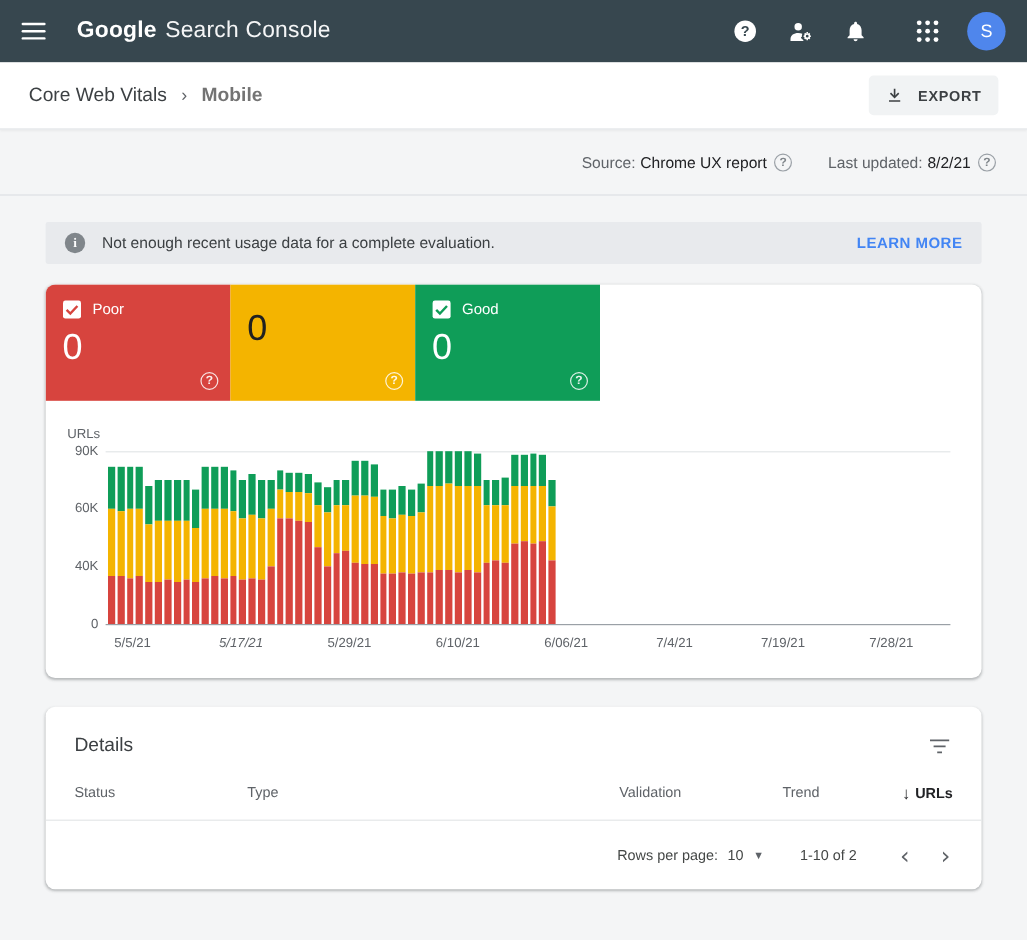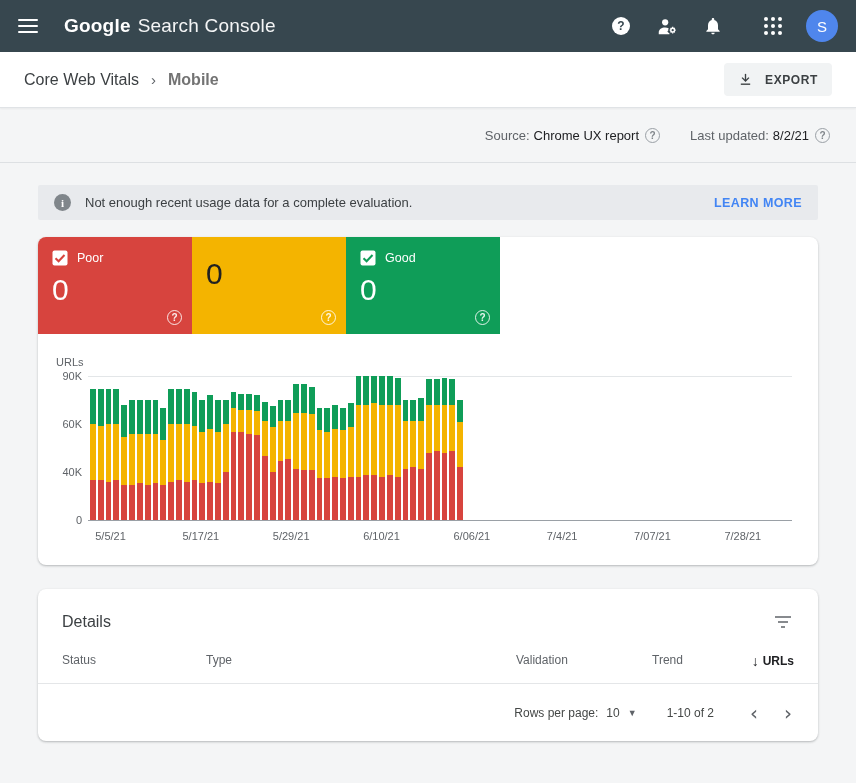--- a/index.html
+++ b/index.html
@@ -498,26 +498,26 @@
             <i style="height: 36.6667%; background: rgb(215, 68, 62);"></i>
           </div>
         </div>
     <span class="ytick" style="top: 0%;">90K</span>
         <span class="ytick" style="top: 33.33%;">60K</span>
         <span class="ytick" style="top: 66.67%;">40K</span>
         <span class="ytick" style="top: 100%;">0</span>
       </div>
     <div class="xticks">
         <span class="xtick" style="left: 3.2%;">5/5/21</span>
-        <span class="xtick" style="left: 16.0304%;">5/17/21</span>
+        <span class="xtick" style="left: 16.0304%; font-style: italic;">5/17/21</span>
         <span class="xtick" style="left: 28.8608%;">5/29/21</span>
         <span class="xtick" style="left: 41.6912%;">6/10/21</span>
         <span class="xtick" style="left: 54.5216%;">6/06/21</span>
         <span class="xtick" style="left: 67.352%;">7/4/21</span>
-        <span class="xtick" style="left: 80.1824%;">7/07/21</span>
+        <span class="xtick" style="left: 80.1824%;">7/19/21</span>
         <span class="xtick" style="left: 93.0128%;">7/28/21</span>
       </div>
   </div>
 </div>
 
 <div class="card details-card">
   <div class="details-head">
     <span class="details-title">Details</span>
     <span class="filter-btn">
       <svg width="18" height="14" viewBox="0 0 18 14" stroke="#5f6368" stroke-width="1.6">

